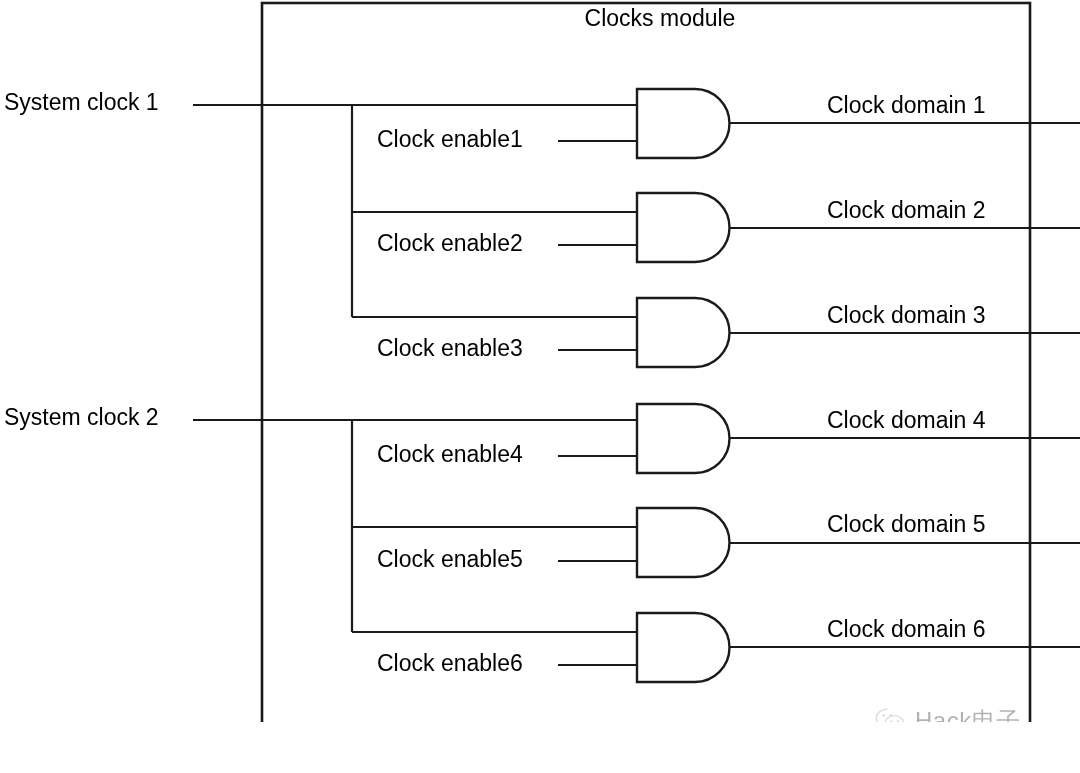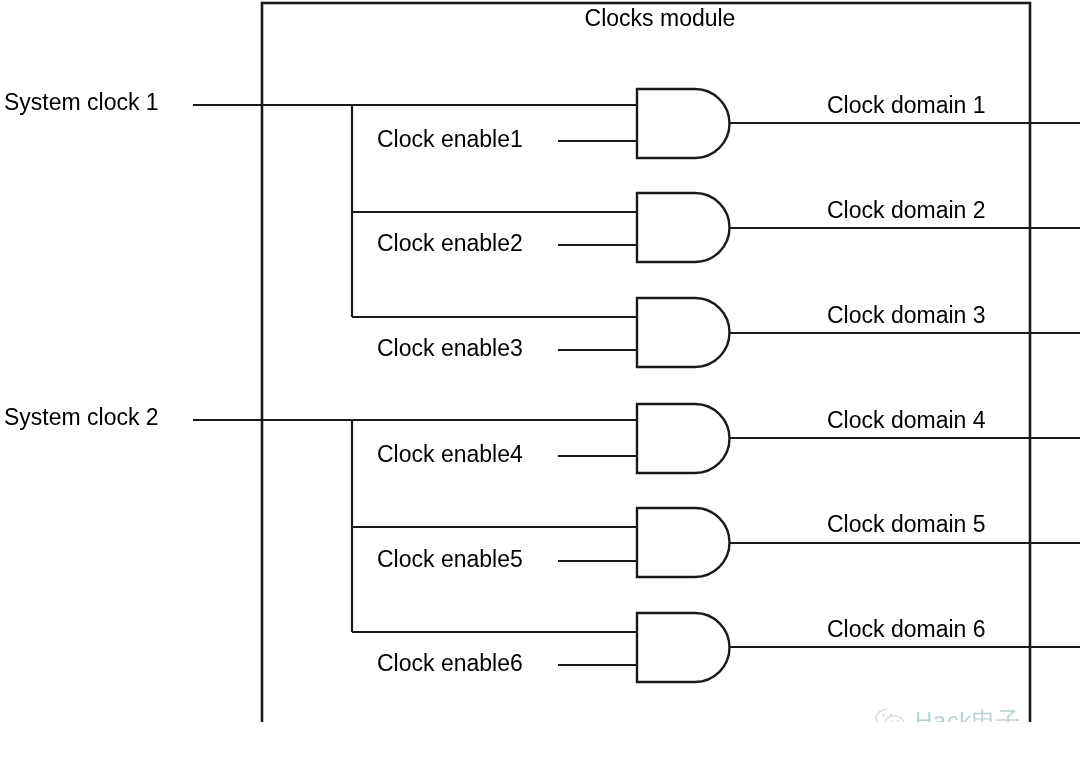--- a/index.html
+++ b/index.html
@@ -53,21 +53,21 @@
     position: absolute;
     display: flex;
     align-items: center;
     gap: 7px;
     opacity: 0.30;
     pointer-events: none;
   }
   .wm-text {
     font-family: "Liberation Sans", sans-serif;
     font-size: 24px;
-    color: #0f766e;
+    color: #000000;
     letter-spacing: 0.5px;
     white-space: nowrap;
   }
   .wm-logo { width: 34px; height: 30px; }
 </style>
 </head>
 <body>
 
 <div id="canvas">
 

